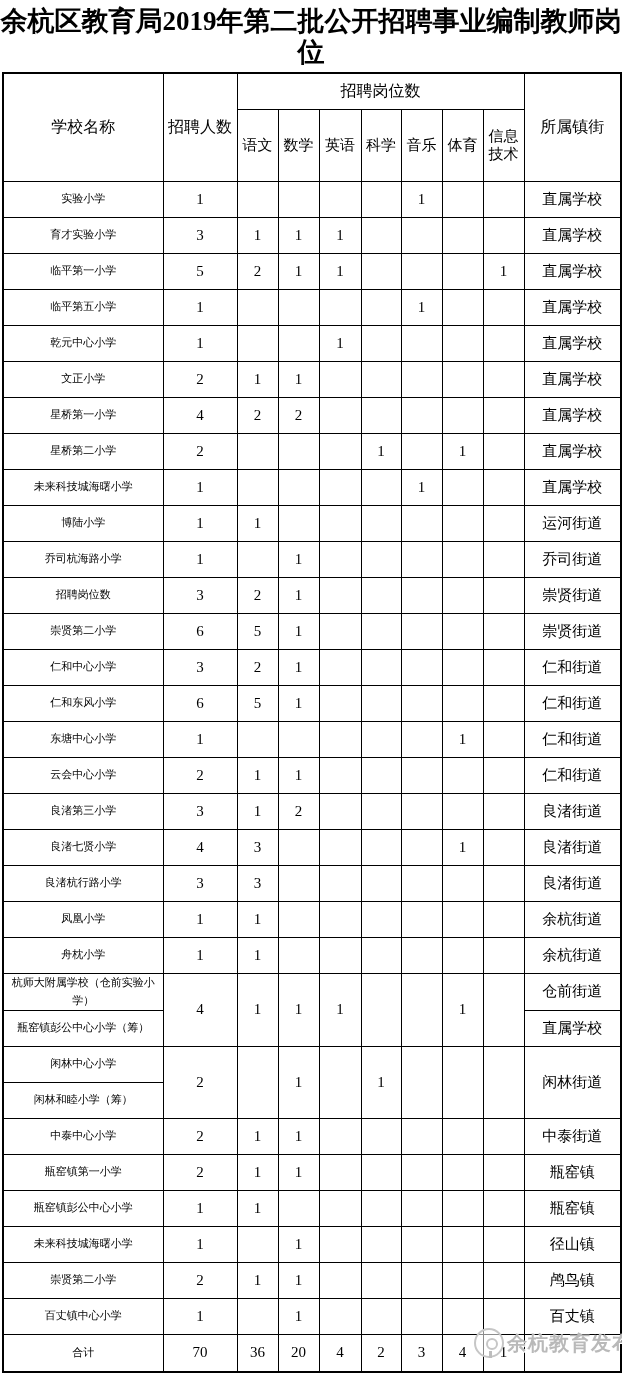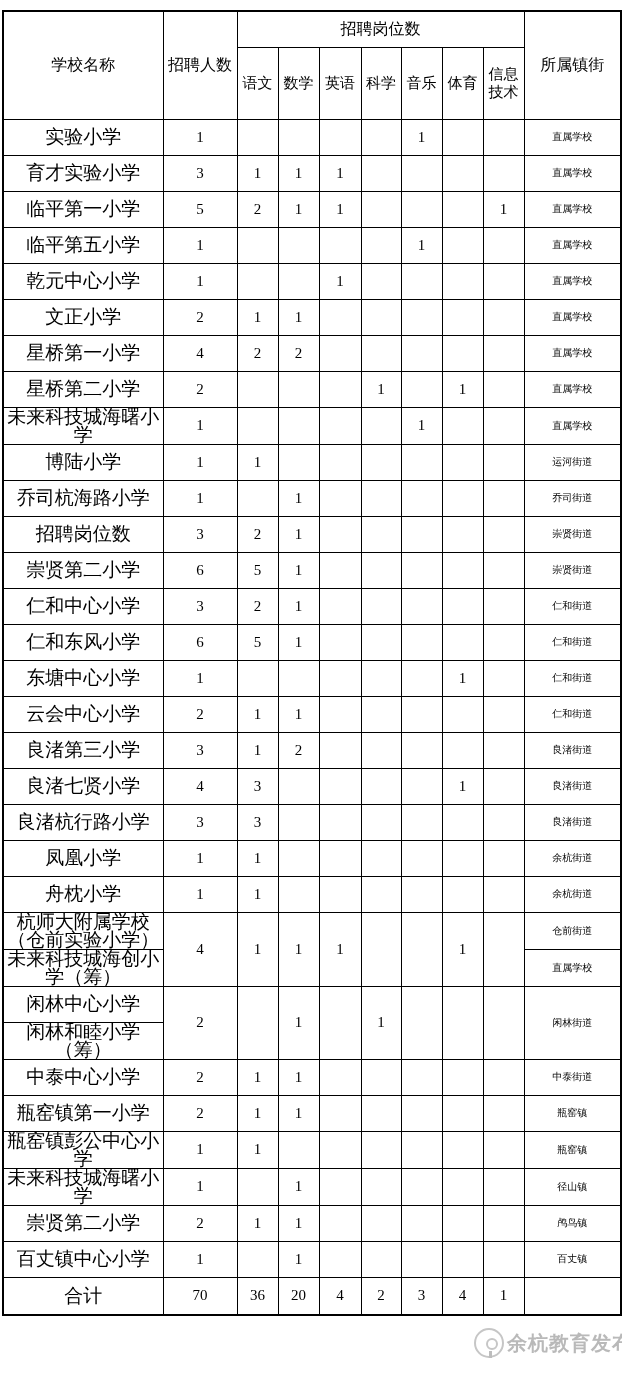--- a/index.html
+++ b/index.html
@@ -8,38 +8,39 @@
   .title{width:100%;text-align:center;font-weight:bold;font-size:27px;line-height:31px;padding:6px 0 4px;}
   table.rec{border-collapse:collapse;table-layout:fixed;width:618px;margin:0 0 0 2px;border:2px solid #000;}
   th,td{border:1px solid #000;text-align:center;vertical-align:middle;padding:0 2px;
         font-weight:normal;font-size:15px;overflow:hidden;word-break:break-all;}
   thead th{font-size:16px;}
   thead .h1{height:36px;}
   thead .h2{height:72px;}
   thead .subject-h{font-size:15px;line-height:18px;}
   tbody tr{height:36px;}
   td.num{font-size:15px;}
-  td.school{font-size:19px;line-height:18px;}
-  td.street{font-size:10px;font-family:Liberation Mono, monospace;}
+  td.school{font-size:11px;line-height:18px;font-family:Liberation Mono, monospace;}
+  td.street{font-size:15px;font-family:Liberation Mono, monospace;}
   tr.total-row{height:38px;}
   .watermark{position:absolute;left:474px;top:1328px;display:flex;align-items:center;gap:3px;z-index:5;}
   .wm-logo{width:30px;height:30px;border:2px solid #c6c6c6;border-radius:50%;box-sizing:border-box;
            position:relative;background:rgba(255,255,255,0.55);flex:0 0 auto;}
   .wm-logo::after{content:"";position:absolute;left:10px;top:8px;width:8px;height:8px;
                   border:2px solid #c6c6c6;border-radius:50%;}
   .wm-logo::before{content:"";position:absolute;left:13px;bottom:-2px;width:3px;height:7px;background:#bdbdbd;}
   .wm-text{font-family:"Liberation Sans","DejaVu Sans",sans-serif;font-weight:bold;font-size:20px;
            color:#b9b9b9;letter-spacing:1px;white-space:nowrap;text-shadow:1px 1px 0 #ffffff;}
 </style>
 </head>
 <body>
 
 <div class="page">
 
   <div class="title">
+    <div>余杭区教育局2019年第二批公开招聘事业编制教师岗位</div>
   </div>
 
   <table class="rec">
     <colgroup>
       <col style="width:160px">
         <col style="width:74px">
       <col style="width:41px">
         <col style="width:41px">
         <col style="width:42px">
       <col style="width:40px">
@@ -336,21 +337,21 @@
           <td rowspan="2" class="num">1</td>
           <td rowspan="2" class="num">1</td>
           <td rowspan="2" class="num">1</td>
           <td rowspan="2" class="num"></td>
           <td rowspan="2" class="num"></td>
           <td rowspan="2" class="num">1</td>
           <td rowspan="2" class="num"></td>
           <td class="street">仓前街道</td>
         </tr>
         <tr>
-          <td class="school">未来科技城海创小学（筹）</td>
+          <td class="school">瓶窑镇彭公中心小学（筹）</td>
           <td class="street">直属学校</td>
         </tr>
         <tr>
           <td class="school">闲林中心小学</td>
           <td rowspan="2" class="num">2</td>
           <td rowspan="2" class="num"></td>
           <td rowspan="2" class="num">1</td>
           <td rowspan="2" class="num"></td>
           <td rowspan="2" class="num">1</td>
           <td rowspan="2" class="num"></td>

